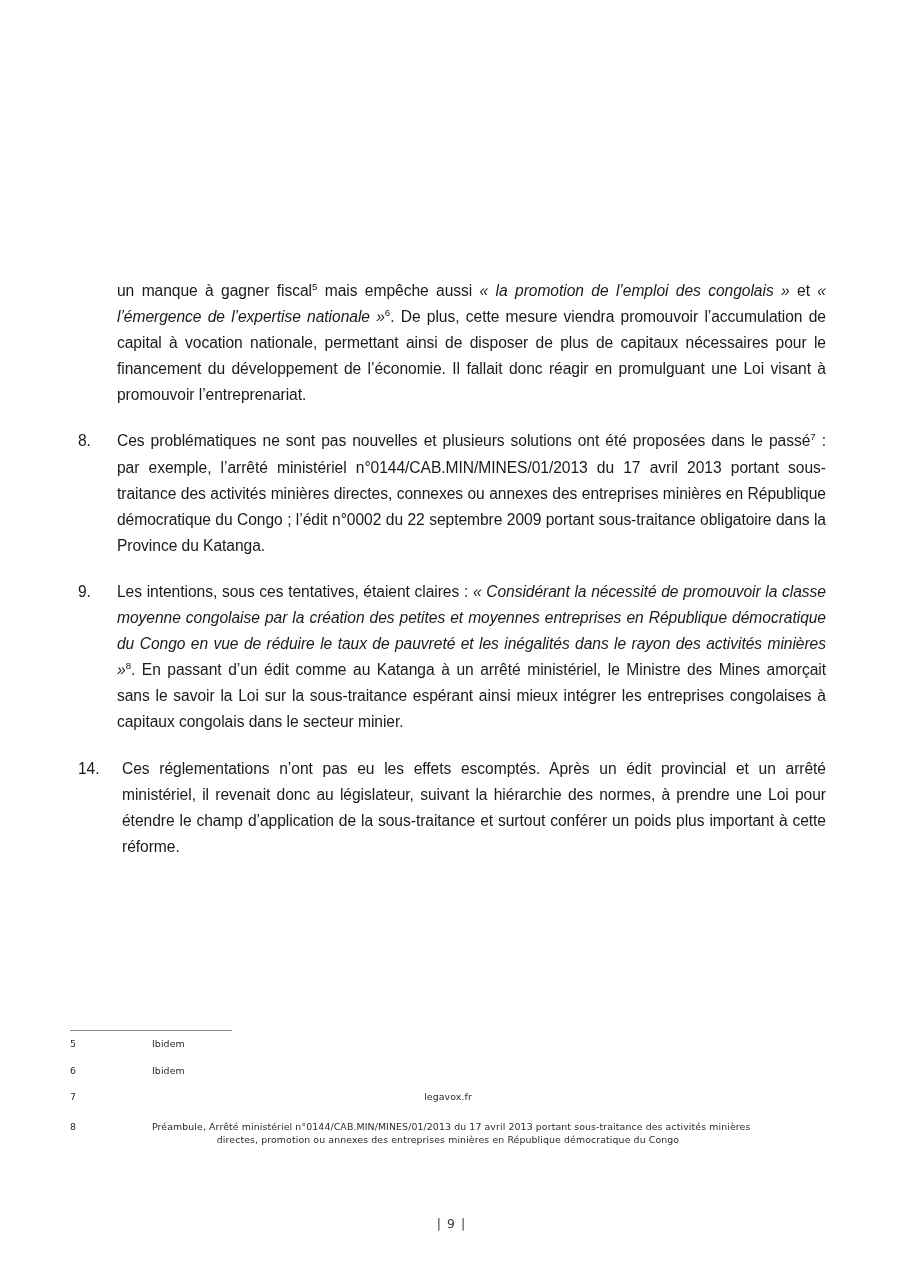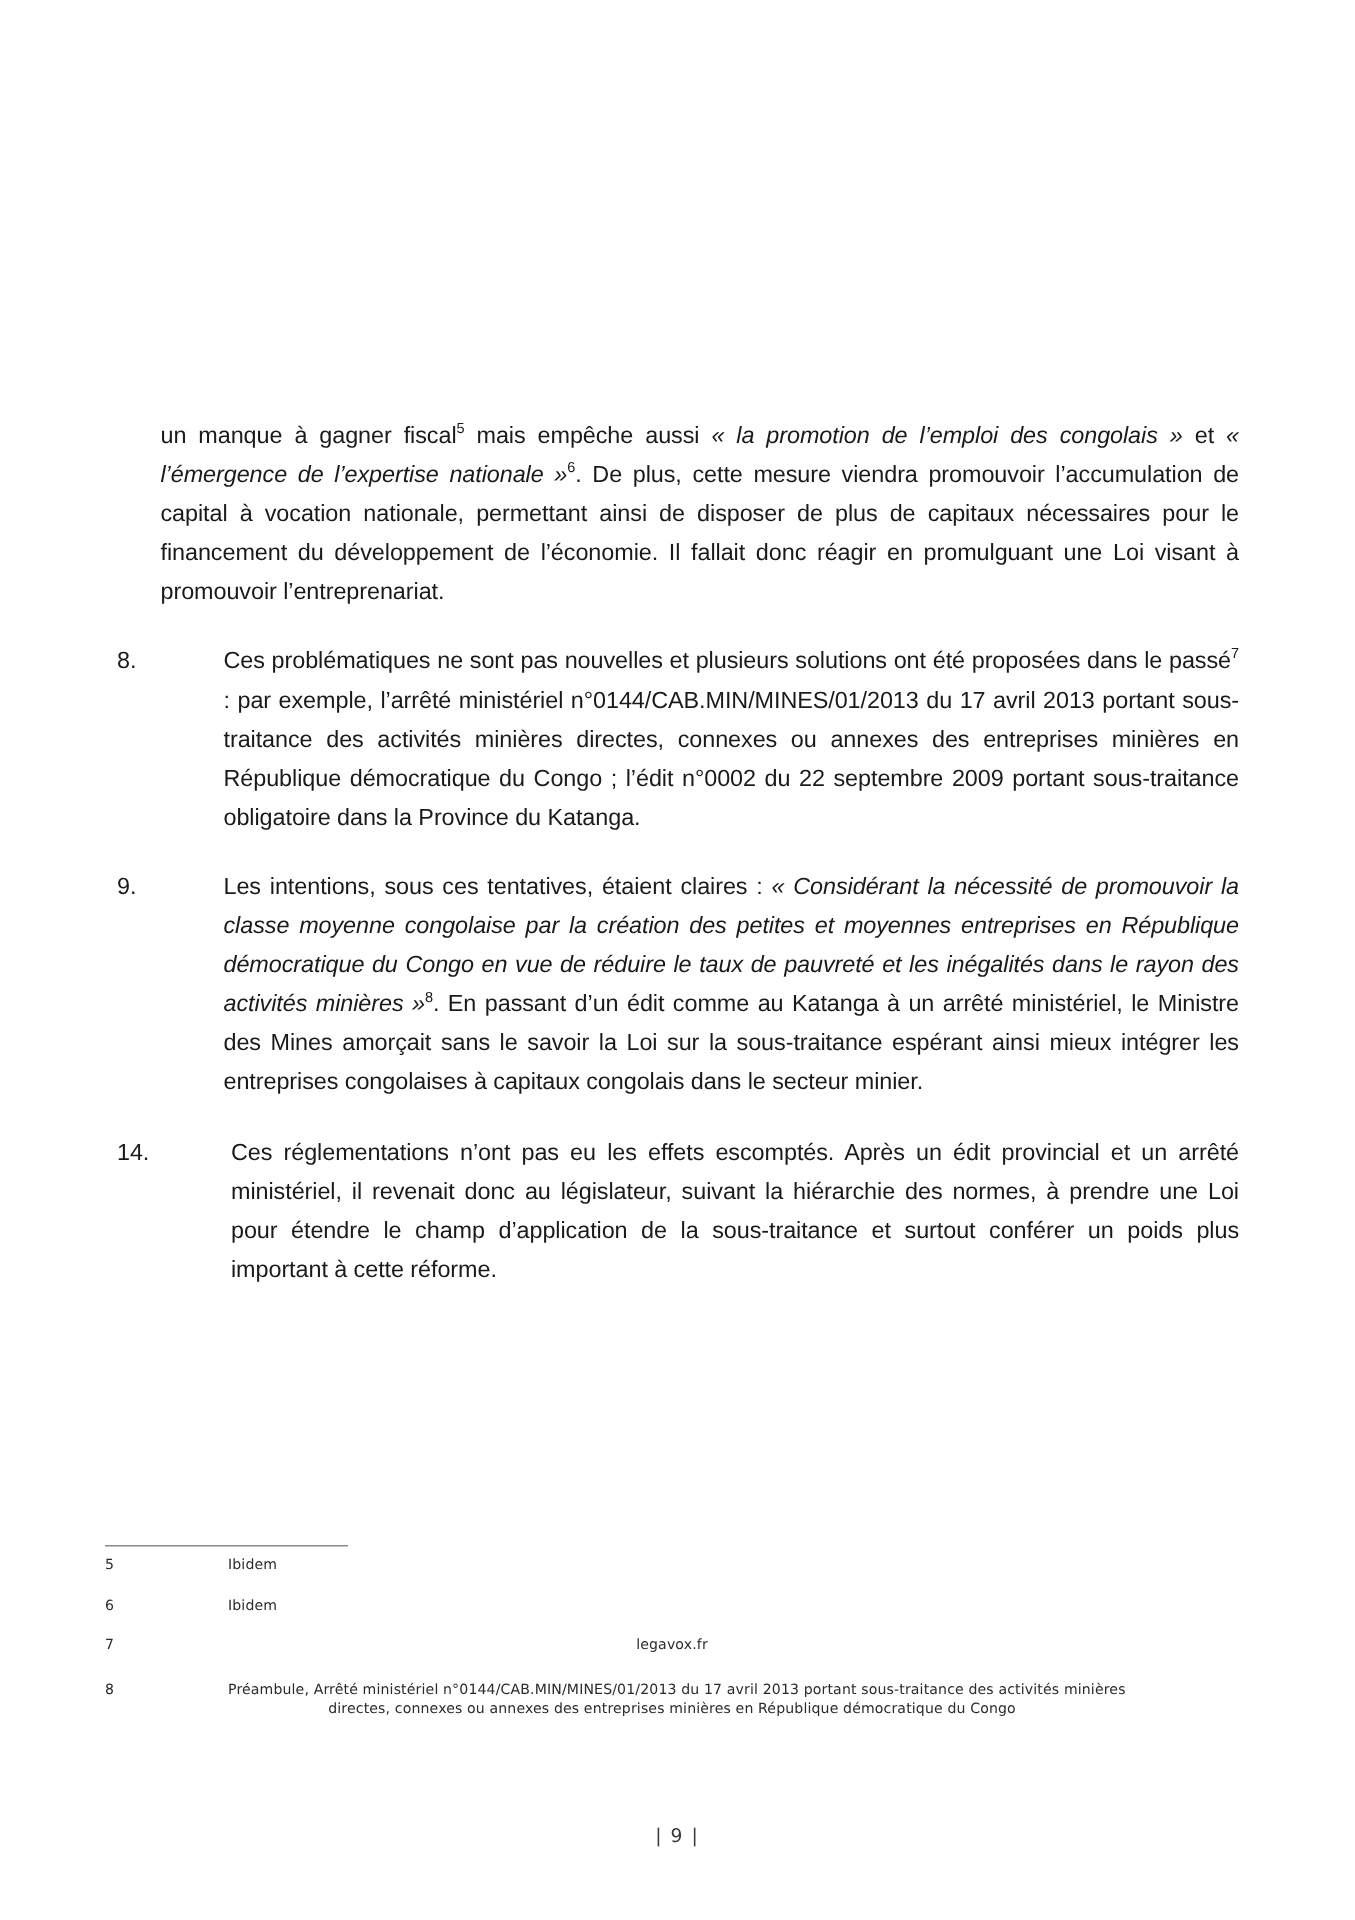--- a/index.html
+++ b/index.html
@@ -34,42 +34,41 @@
     display: flex;
     align-items: flex-start;
     margin-bottom: 20px;
     font-size: 15.6px;
     line-height: 26.1px;
     text-align: justify;
     letter-spacing: -0.05px;
   }
 
   .para.lead {
-    margin-left: 29px;
+    margin-left: 39px;
     display: block;
   }
 
   .para .num {
     flex: 0 0 auto;
     width: 39px;
     text-align: left;
     font-size: 15.6px;
     line-height: 26.1px;
     white-space: pre;
   }
 
   .para .num.wide {
     width: 44px;
   }
 
   .para .txt {
     flex: 1 1 auto;
     text-align: justify;
     text-justify: inter-word;
-    margin-left: 32px;
   }
 
   .para .txt > p,
   .para.lead > p {
     margin: 0;
   }
 
   .it { font-style: italic; }
 
   sup {
@@ -182,19 +181,19 @@
     </div>
 
     <div class="fn tight">
       <span class="fn-num">7</span>
       <span class="fn-body fn-cont">legavox.fr</span>
     </div>
 
     <div class="fn">
       <span class="fn-num">8</span>
       <span class="fn-body fn-first">Préambule, Arrêté ministériel n°0144/CAB.MIN/MINES/01/2013 du 17 avril 2013 portant sous-traitance des activités minières</span>
-      <span class="fn-body fn-cont">directes, connexes ou annexes des entreprises minières en République démocratique du Congo</span>
+      <span class="fn-body fn-cont">directes, promotion ou annexes des entreprises minières en République démocratique du Congo</span>
     </div>
   </div>
 
   <div class="page-number">| 9 |</div>
 
 </div>
 
 </body></html>

